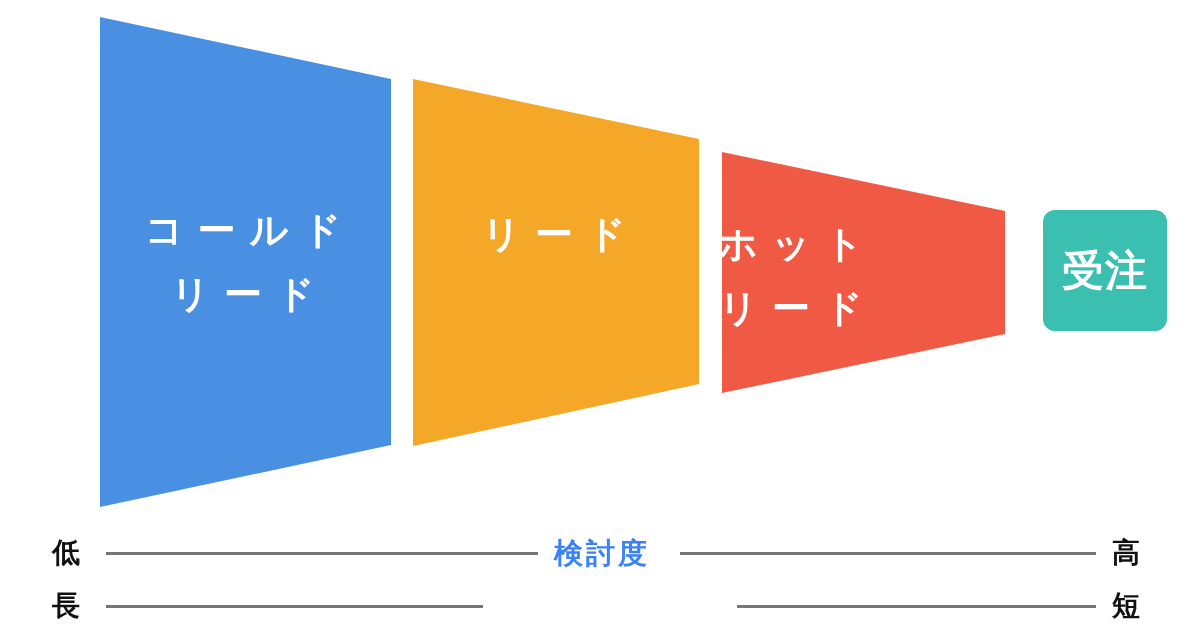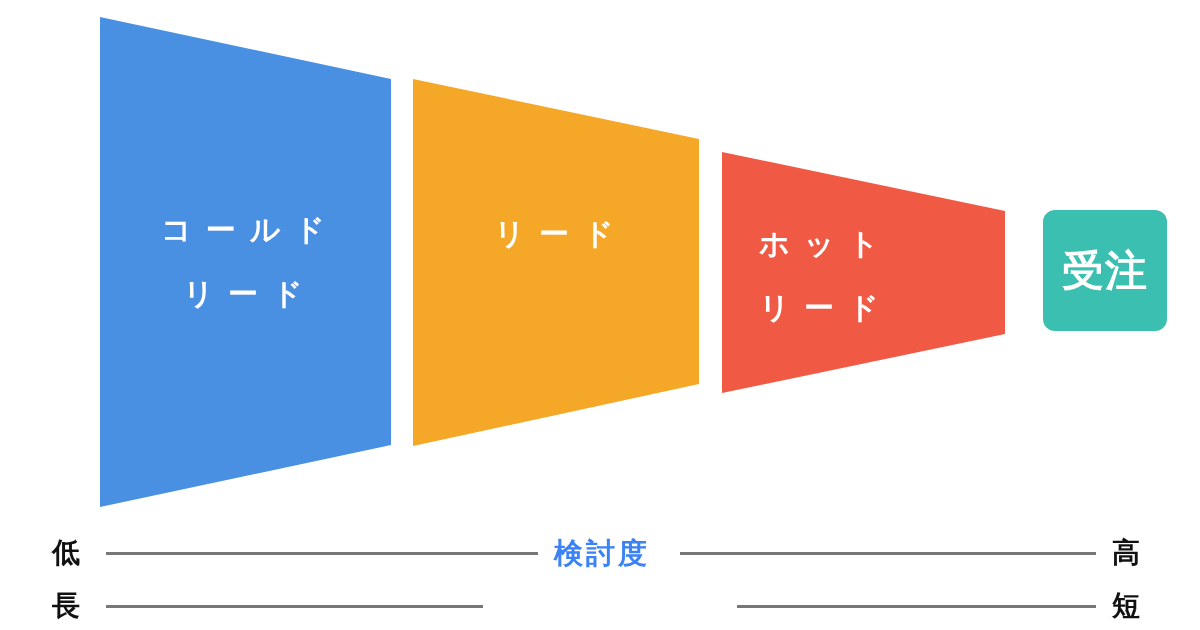--- a/index.html
+++ b/index.html
@@ -1,20 +1,20 @@
 <!DOCTYPE html>
 <html><head>
 <meta charset="utf-8">
 <style>
   html, body { margin: 0; padding: 0; background: #ffffff; }
   body { width: 1200px; height: 630px; position: relative; overflow: hidden;
          font-family: "DejaVu Sans", "Liberation Sans", sans-serif; }
   #funnel-svg { position: absolute; left: 0; top: 0; width: 1200px; height: 630px; }
   .stage-label { position: absolute; color: #ffffff; font-weight: bold;
-                 font-size: 30px; letter-spacing: 14px; text-align: center;
+                 font-size: 38px; letter-spacing: 14px; text-align: center;
                  line-height: 64px; white-space: nowrap; }
   .order-box { position: absolute; left: 1043px; top: 210px; width: 124px; height: 121px;
                border-radius: 12px; display: flex; align-items: center; justify-content: center; }
   .order-label { color: #ffffff; font-weight: bold; font-size: 42px; letter-spacing: 1px; }
   .axis-row { position: absolute; left: 0; width: 1200px; height: 40px; }
   .axis-end { position: absolute; top: 0; font-weight: bold; font-size: 28px; color: #111111;
               line-height: 40px; }
   .axis-line { position: absolute; height: 3px; top: 19px; }
   .axis-title { position: absolute; top: 0; font-weight: bold; font-size: 29px; color: #3b82f6;
                 line-height: 40px; letter-spacing: 3px; white-space: nowrap; }
@@ -30,21 +30,21 @@
 
 <div class="stage-label" style="left:100px; width:300px; top:198px;">
   <div>コールド</div>
   <div>リード</div>
 </div>
 
 <div class="stage-label" style="left:411px; width:300px; top:202px;">
   <div>リード</div>
 </div>
 
-<div class="stage-label" style="left:716px; width:220px; top:212px;">
+<div class="stage-label" style="left:688px; width:220px; top:212px;">
   <div>ホット</div>
   <div>リード</div>
 </div>
 
 <div class="order-box" style="background:#3ABFB0;">
   <span class="order-label">受注</span>
 </div>
 
 <div class="axis-row" style="top:533px;">
   <span class="axis-end" style="left:52px;">低</span>

